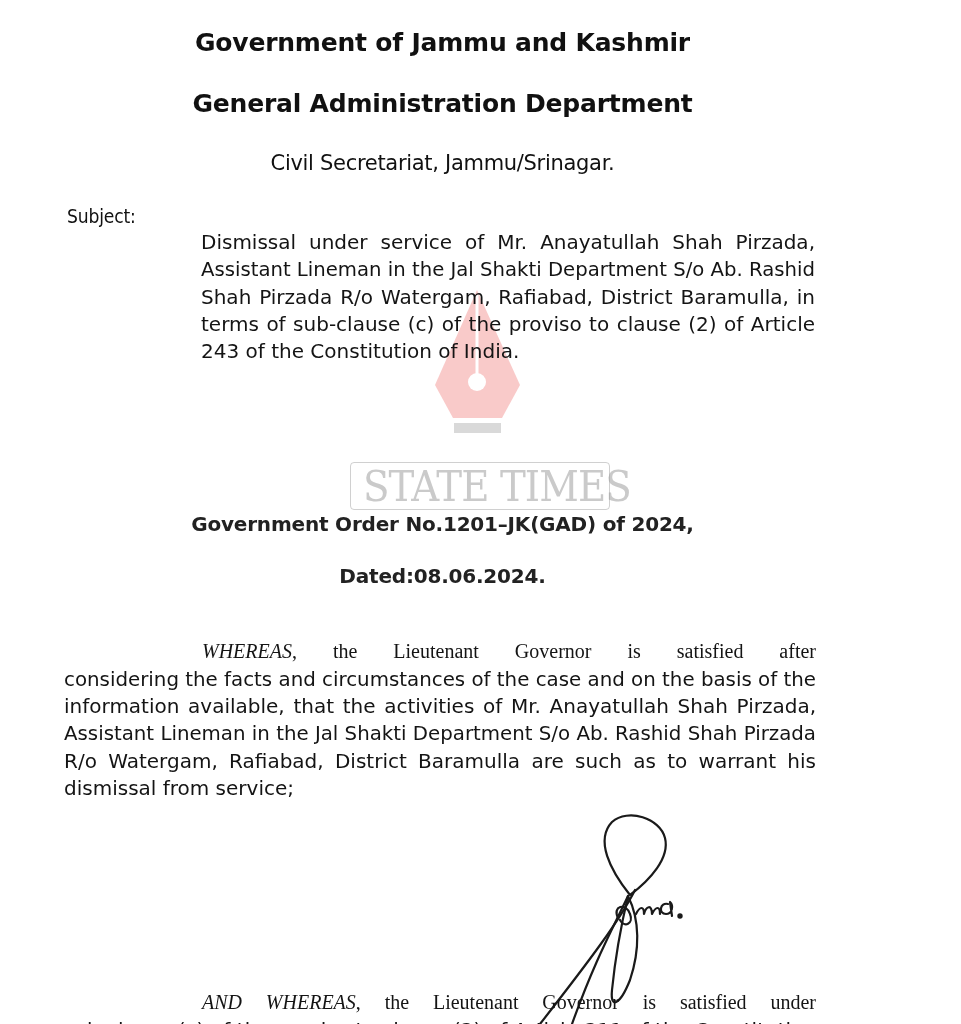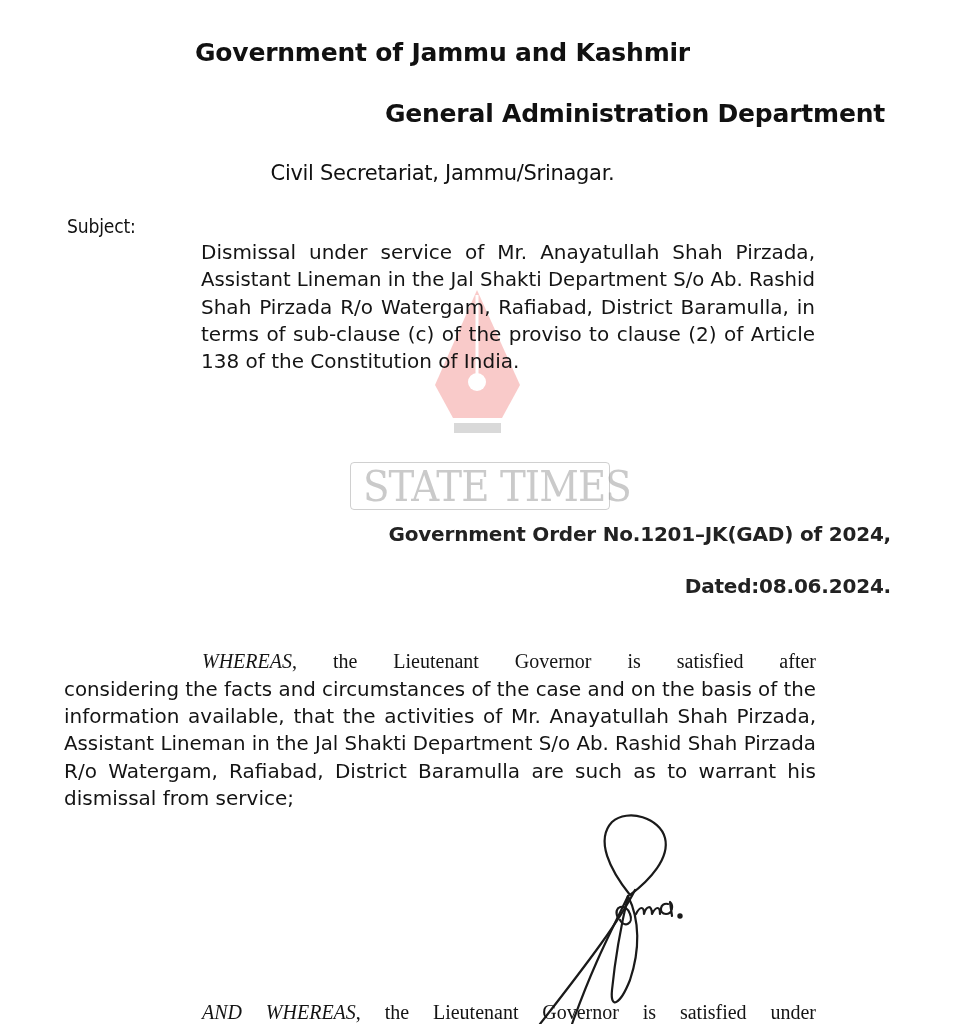--- a/index.html
+++ b/index.html
@@ -24,22 +24,22 @@
     .hdr {
       position: absolute;
       left: 0;
       width: 885px;
       text-align: center;
       font-family: "DejaVu Sans", sans-serif;
       font-weight: bold;
       color: #111;
       white-space: nowrap;
     }
-    .hdr-1 { top: 28px; font-size: 25px; letter-spacing: -0.2px; margin-top: 10px; }
-    .hdr-2 { top: 60px; font-size: 25px; letter-spacing: -0.2px; text-align: right; }
+    .hdr-1 { top: 28px; font-size: 25px; letter-spacing: -0.2px; }
+    .hdr-2 { top: 60px; font-size: 25px; letter-spacing: -0.2px; }
     .hdr-3 {
       top: 93px; font-size: 21px; font-weight: normal;
       letter-spacing: -0.3px;
     }
 
     .subject-label {
       position: absolute;
       left: 67px;
       top: 122px;
       font-size: 20px;
@@ -68,28 +68,27 @@
     }
     .subject-text {
       left: 201px;
       top: 123px;
       width: 614px;
     }
     .order-title {
       position: absolute;
       left: 0;
       width: 885px;
-      text-align: right;
+      text-align: center;
       font-family: "DejaVu Sans", sans-serif;
       font-weight: bold;
       font-size: 20px;
       color: #222;
       white-space: nowrap;
       letter-spacing: -0.2px;
-      padding-left: 6px;
     }
     .order-title-1 { top: 270px; }
     .order-title-2 { top: 298px; }
 
     .para { left: 64px; width: 752px; }
     .para-1 { top: 348px; }
     .para-2 { top: 535px; }
     .indent-first { padding-left: 138px; box-sizing: border-box; font-family: Liberation Serif, serif; }
     .em { font-style: italic; }
 
@@ -157,21 +156,21 @@
   <div class="hdr hdr-1 txt">Government of Jammu and Kashmir</div>
   <div class="hdr hdr-2 txt">General Administration Department</div>
   <div class="hdr hdr-3 txt">Civil Secretariat, Jammu/Srinagar.</div>
 
   <div class="subject-label txt">Subject:</div>
   <div class="just-block subject-text txt">
     <span class="just-line">Dismissal under service of Mr. Anayatullah Shah Pirzada,</span>
     <span class="just-line" style="transform: scaleX(0.9835); width: 624.297px; text-align: justify;">Assistant Lineman in the Jal Shakti Department S/o Ab. Rashid</span>
     <span class="just-line">Shah Pirzada R/o Watergam, Rafiabad, District Baramulla, in</span>
     <span class="just-line">terms of sub-clause (c) of the proviso to clause (2) of Article</span>
-    <span class="just-line last">138 of the Constitution of India.</span>
+    <span class="just-line last">243 of the Constitution of India.</span>
   </div>
 
   <div class="order-title order-title-1 txt">Government Order No.1201–JK(GAD) of 2024,</div>
   <div class="order-title order-title-2 txt">Dated:08.06.2024.</div>
 
   <div class="just-block para para-1 txt">
     <span class="just-line indent-first"><span class="em">WHEREAS</span><span>, the Lieutenant Governor is satisfied after</span></span>
     <span class="just-line" style="transform: scaleX(0.9908); width: 758.984px; text-align: justify;">considering the facts and circumstances of the case and on the basis of the</span>
     <span class="just-line">information available, that the activities of Mr. Anayatullah Shah Pirzada,</span>
     <span class="just-line" style="transform: scaleX(0.9889); width: 760.422px; text-align: justify;">Assistant Lineman in the Jal Shakti Department S/o Ab. Rashid Shah Pirzada</span>

